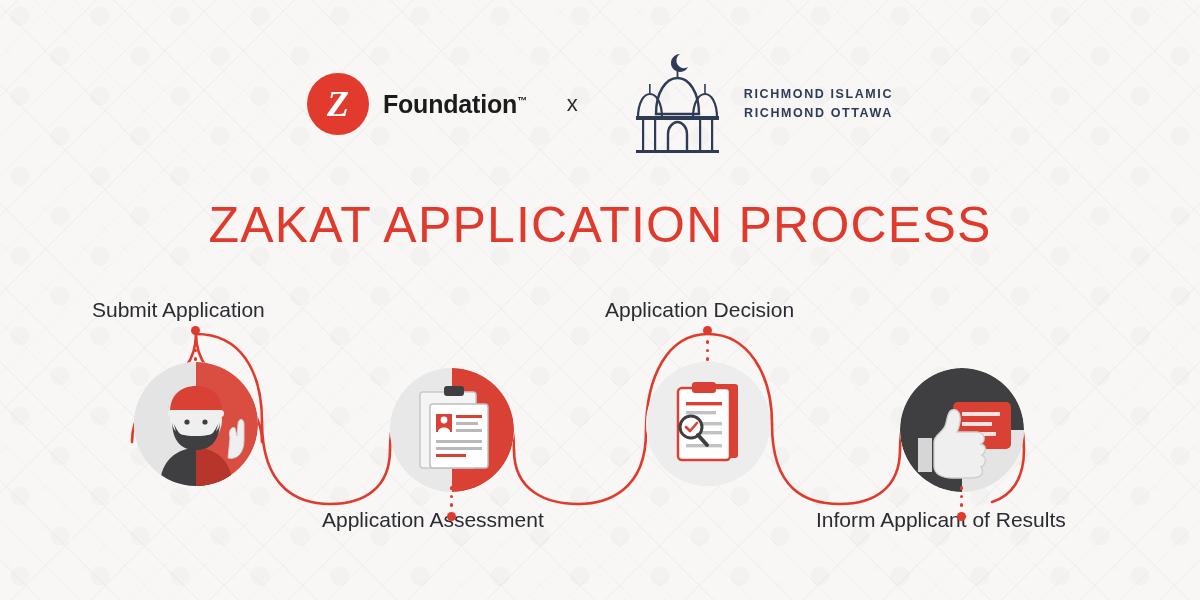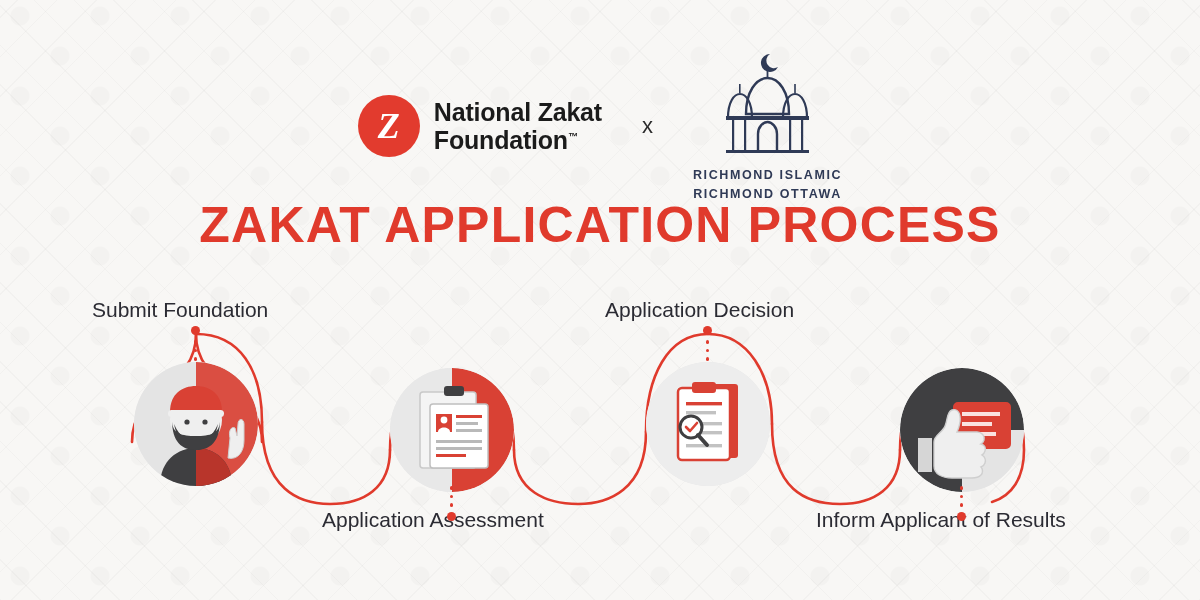--- a/index.html
+++ b/index.html
@@ -83,21 +83,20 @@
     vertical-align: super;
     font-weight: bold;
   }
   .cross {
     font-size: 22px;
     color: #2b2b2b;
     font-weight: normal;
   }
   .ric-logo {
     display: flex;
-    flex-direction: column;
     align-items: center;
     gap: 6px;
   }
   .ric-text {
     text-align: center;
     color: #2f3a56;
     font-size: 12.5px;
     font-weight: bold;
     letter-spacing: 1.6px;
     line-height: 1.5;
@@ -105,21 +104,21 @@
 
   
   .title {
     position: absolute;
     top: 196px;
     left: 0;
     width: 1200px;
     text-align: center;
     color: #e03a2c;
     font-size: 50px;
-    font-weight: bold;
+    font-weight: normal;
     letter-spacing: 1.2px;
   }
 
   
   .flow {
     position: absolute;
     top: 290px;
     left: 0;
     width: 1200px;
     height: 290px;
@@ -172,21 +171,20 @@
 
 <div class="bg-pattern"></div>
 
 <div class="stage">
 
   <div class="logo-row">
 
     <div class="nzf-logo">
       <div class="nzf-mark">Z</div>
       <div class="nzf-text">
-        <div class="l1">National Zakat</div>
         <div class="l2"><span>Foundation</span><span class="tm">™</span></div>
       </div>
     </div>
 
     <div class="cross">x</div>
 
     <div class="ric-logo">
       <svg width="120" height="112" viewBox="0 0 120 112">
 
         <path d="M62 6 a9 9 0 1 0 8 13 a7.4 7.4 0 1 1 -8 -13 z" fill="#2f3a56"></path>
@@ -282,21 +280,21 @@
 
         <path d="M36 50 C36 32 48 24 62 24 C76 24 88 32 88 50 Z" fill="#d94134"></path>
         <rect x="34" y="48" width="56" height="7" rx="3.5" fill="#efefef"></rect>
 
         <circle cx="53" cy="60" r="2.6" fill="#3f3f41"></circle>
         <circle cx="71" cy="60" r="2.6" fill="#3f3f41"></circle>
 
         <path d="M96 76 C94 68 98 64 101 66 L103 74 L104 62 C104 56 110 56 110 62 L110 78 C110 92 102 98 94 96 Z" fill="#efefef" stroke="#cfcfcf" stroke-width="1"></path>
       </svg>
     </div>
-    <div class="step-label" style="left:92px; top:8px;">Submit Foundation</div>
+    <div class="step-label" style="left:92px; top:8px;">Submit Application</div>
     <div class="dotline" style="left:194px; top:36px;">
       <div class="cap"></div>
       <div class="d"></div>
       <div class="d"></div>
       <div class="d"></div>
     </div>
 
     <div class="node" style="left:390px; top:78px;">
       <svg width="124" height="124" viewBox="0 0 124 124">
         <circle cx="62" cy="62" r="62" fill="#e8e8e8"></circle>

